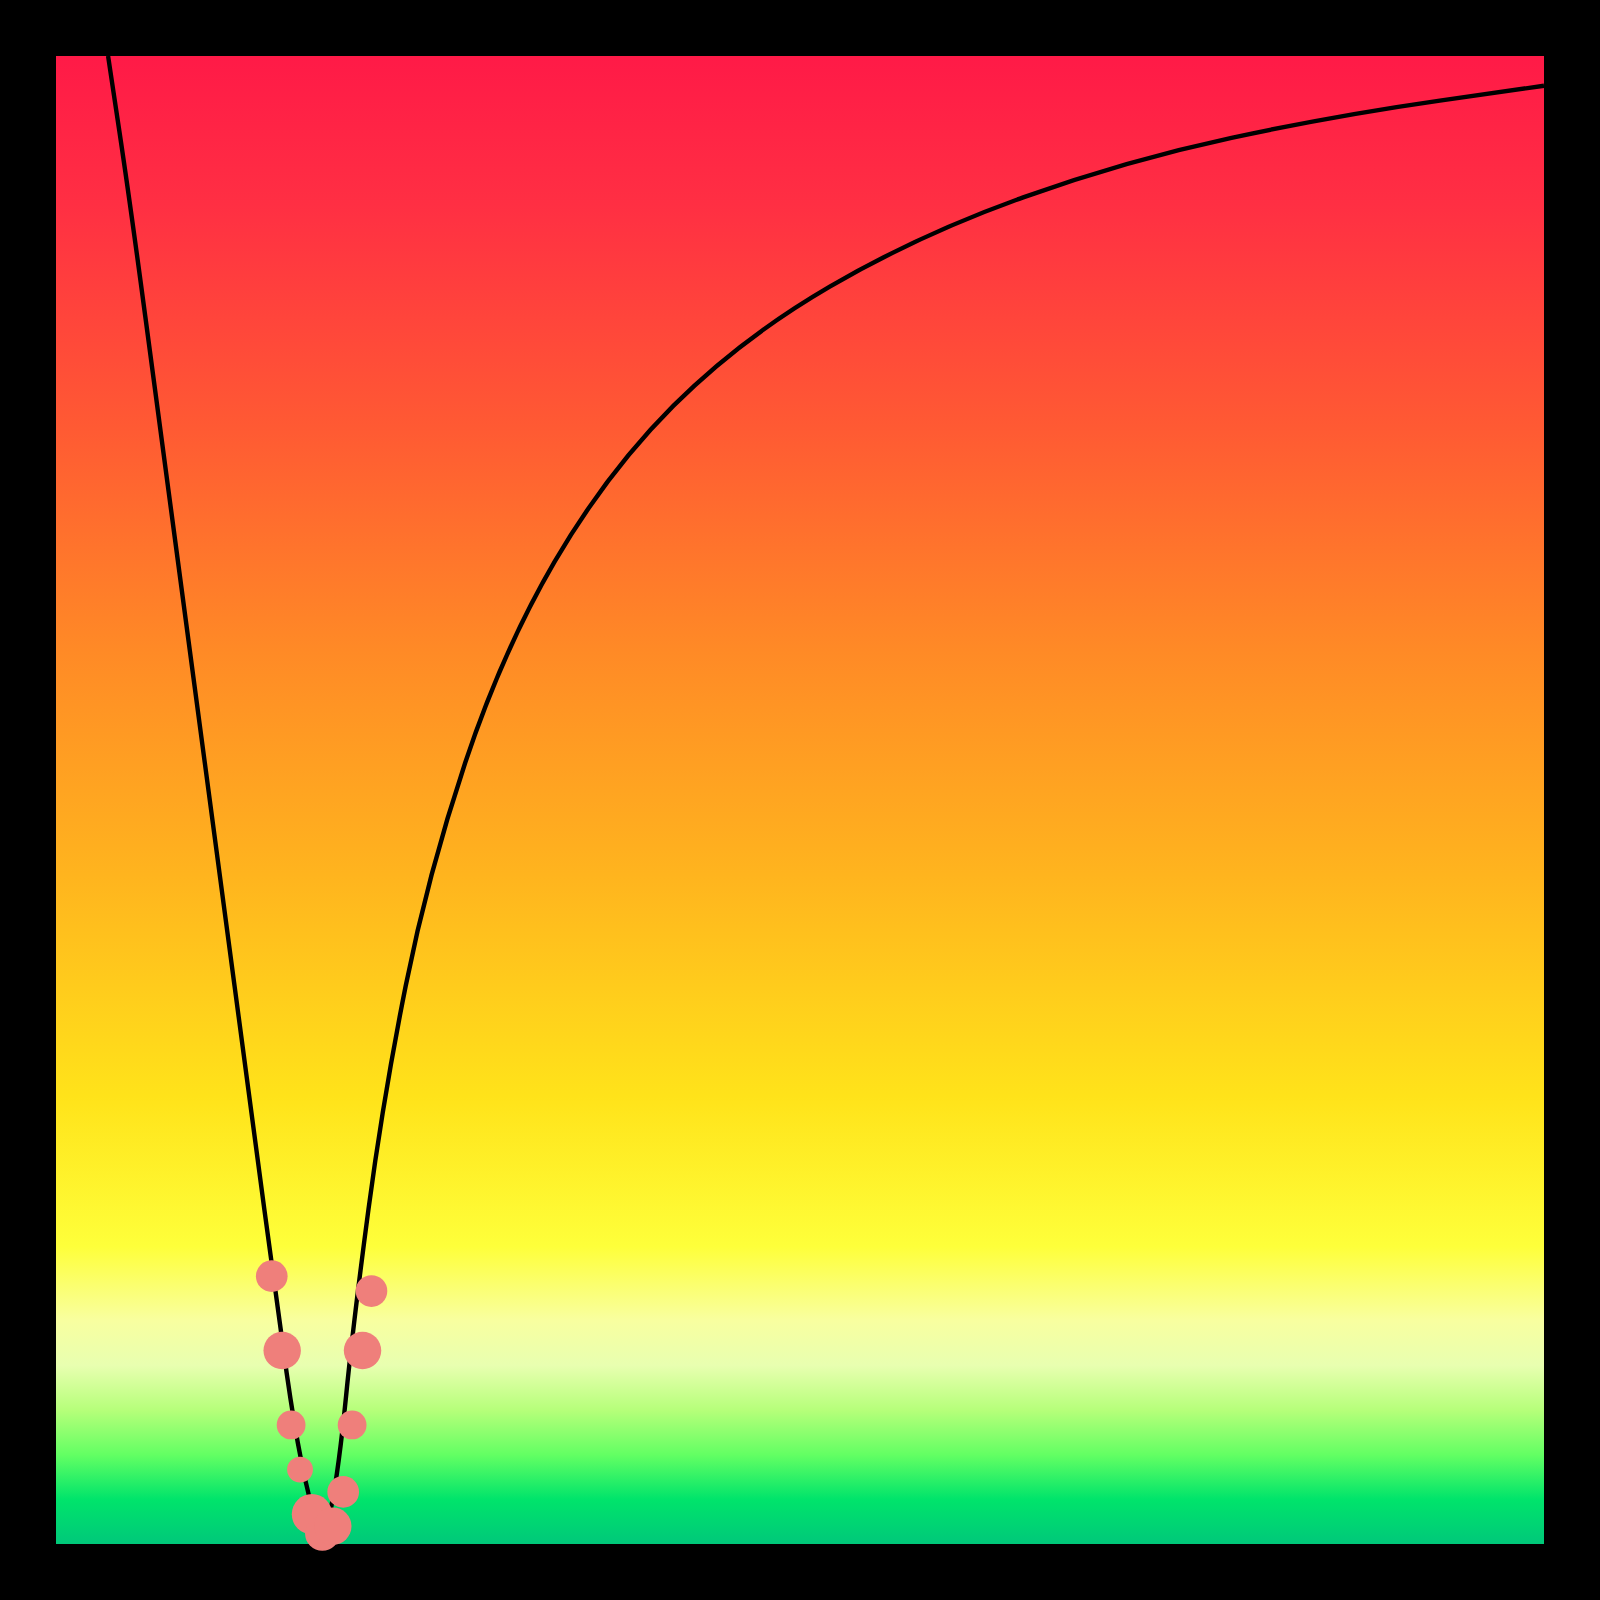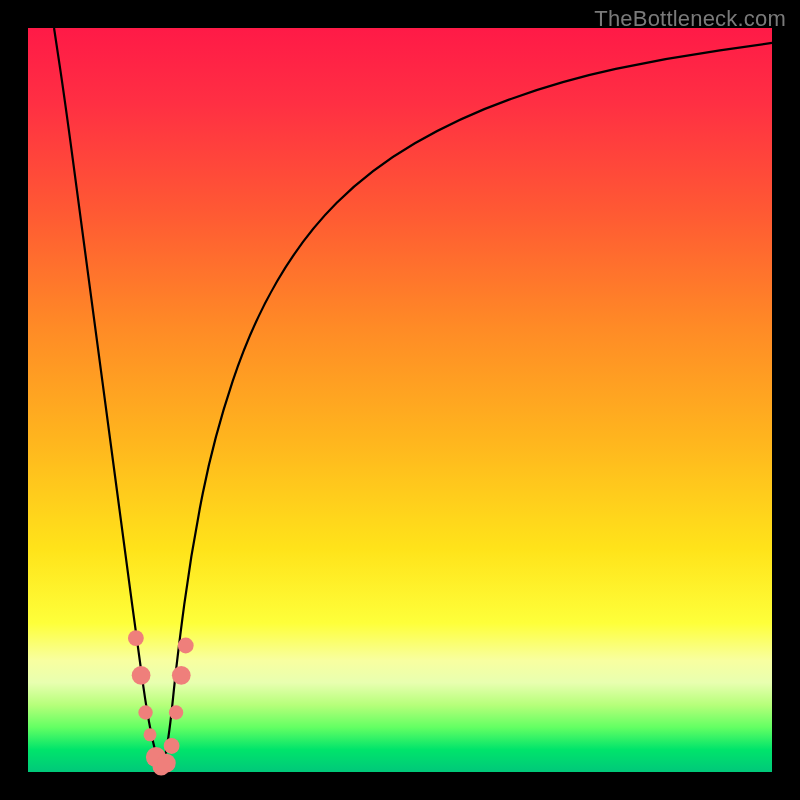--- a/index.html
+++ b/index.html
@@ -76,14 +76,13 @@
           <circle cx="127.96799999999999" cy="729.12" r="10.08" fill="#ef7f7b" stroke="#e06b66" stroke-width="0"></circle>
           <circle cx="133.176" cy="738.792" r="8.64" fill="#ef7f7b" stroke="#e06b66" stroke-width="0"></circle>
           <circle cx="138.38400000000001" cy="735.072" r="9.360000000000001" fill="#ef7f7b" stroke="#e06b66" stroke-width="0"></circle>
           <circle cx="143.592" cy="717.96" r="7.920000000000001" fill="#ef7f7b" stroke="#e06b66" stroke-width="0"></circle>
           <circle cx="148.05599999999998" cy="684.48" r="7.2" fill="#ef7f7b" stroke="#e06b66" stroke-width="0"></circle>
           <circle cx="153.264" cy="647.28" r="9.360000000000001" fill="#ef7f7b" stroke="#e06b66" stroke-width="0"></circle>
           <circle cx="157.728" cy="617.52" r="7.920000000000001" fill="#ef7f7b" stroke="#e06b66" stroke-width="0"></circle>
         </g>
     </svg>
   </div>
-  <div class="watermark">TheBottleneck.com</div>
 </div>
 
 </body></html>

